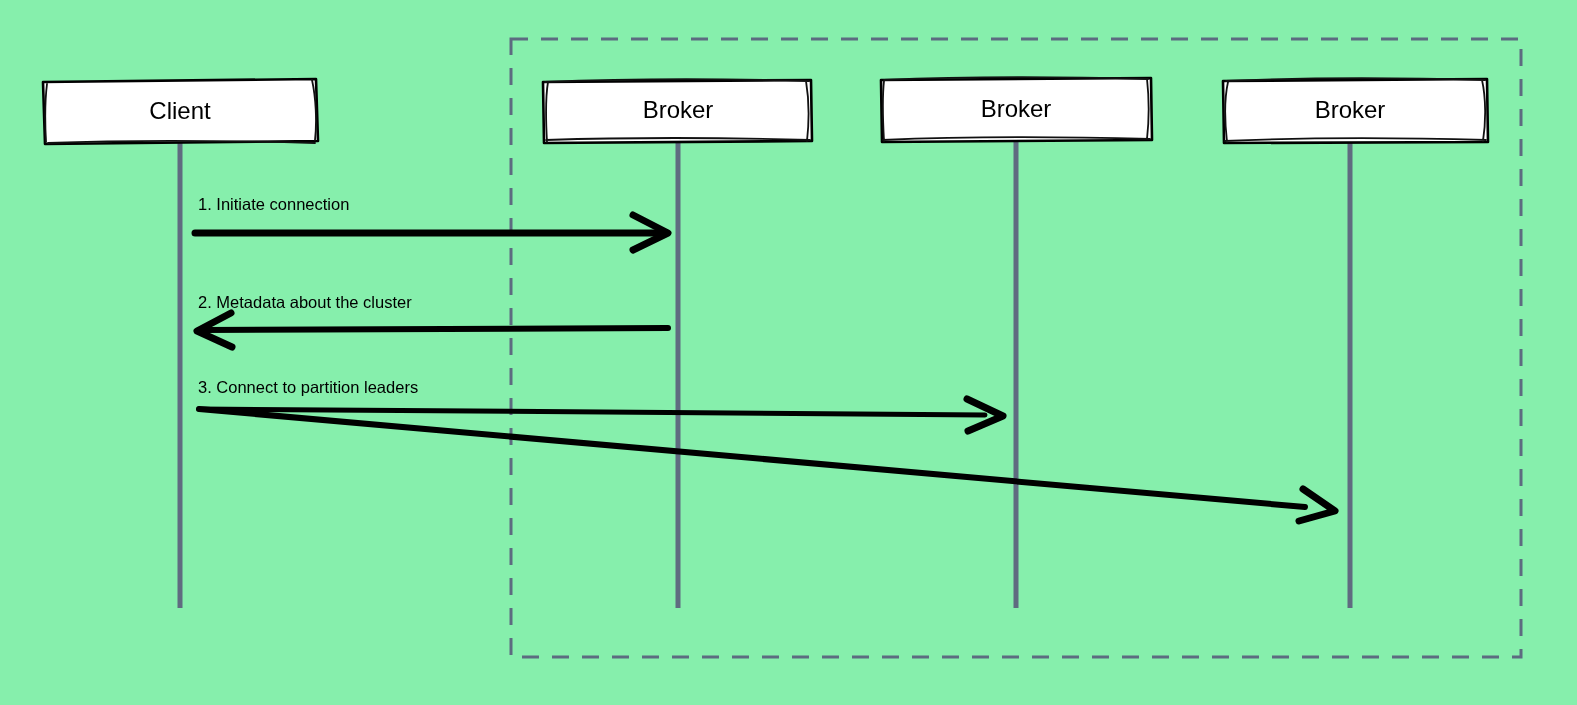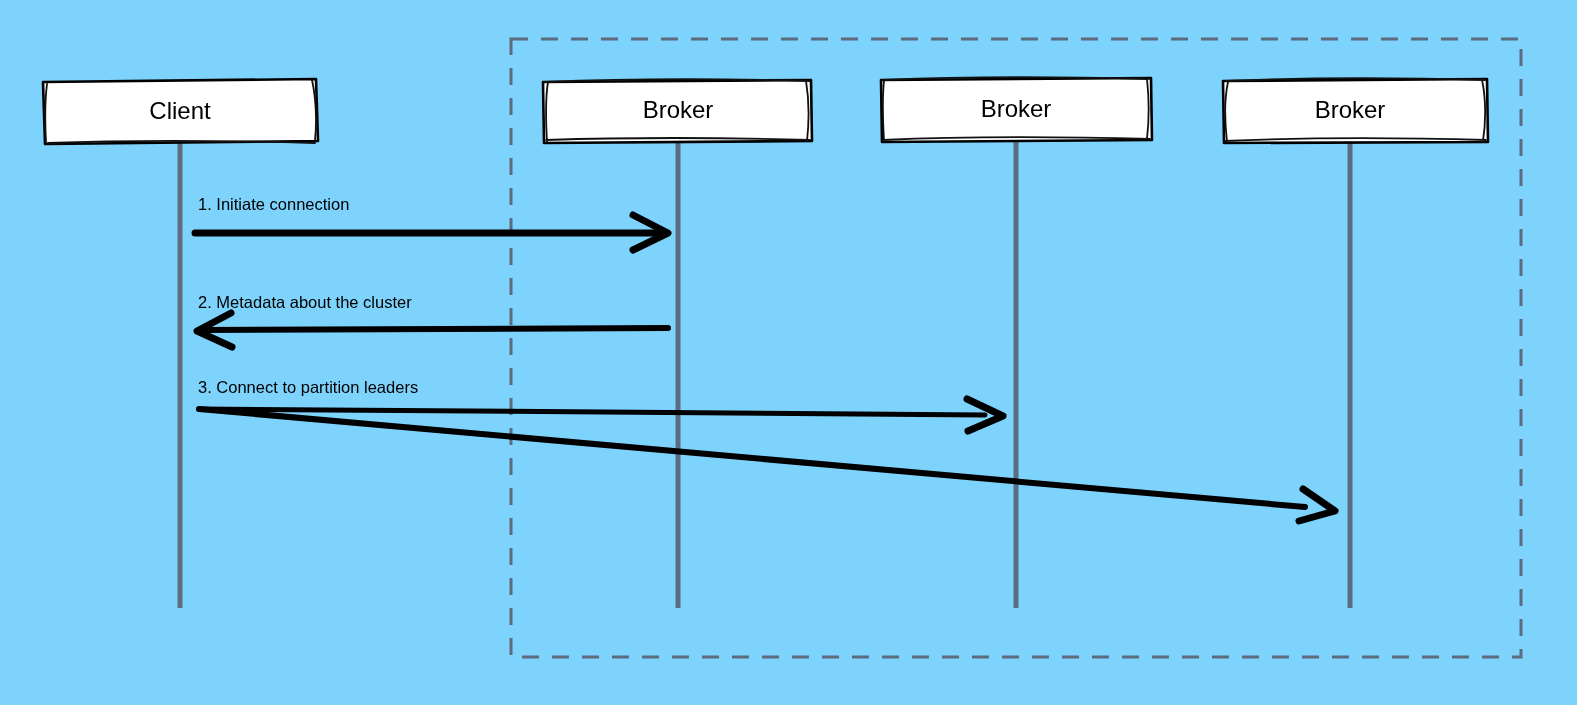--- a/index.html
+++ b/index.html
@@ -9,21 +9,21 @@
     background: #ffffff;
   }
   body {
     font-family: "Liberation Sans", sans-serif;
     -webkit-font-smoothing: antialiased;
   }
   #canvas {
     position: relative;
     width: 1577px;
     height: 705px;
-    background: #7dd3fc;
+    background: #86efac;
     overflow: hidden;
   }
   #diagram-svg {
     position: absolute;
     left: 0;
     top: 0;
     width: 1577px;
     height: 705px;
   }
   .participant-label {

